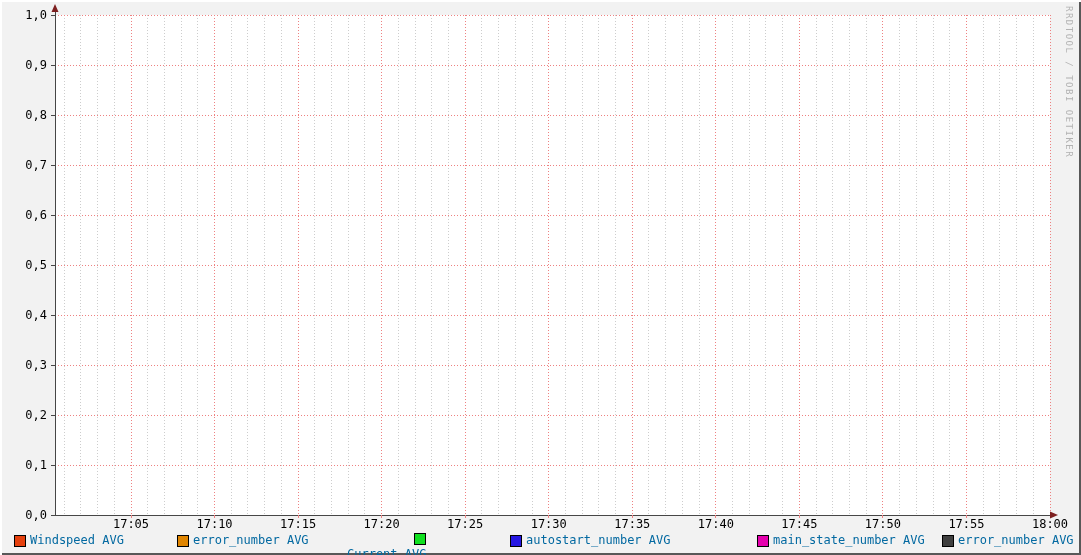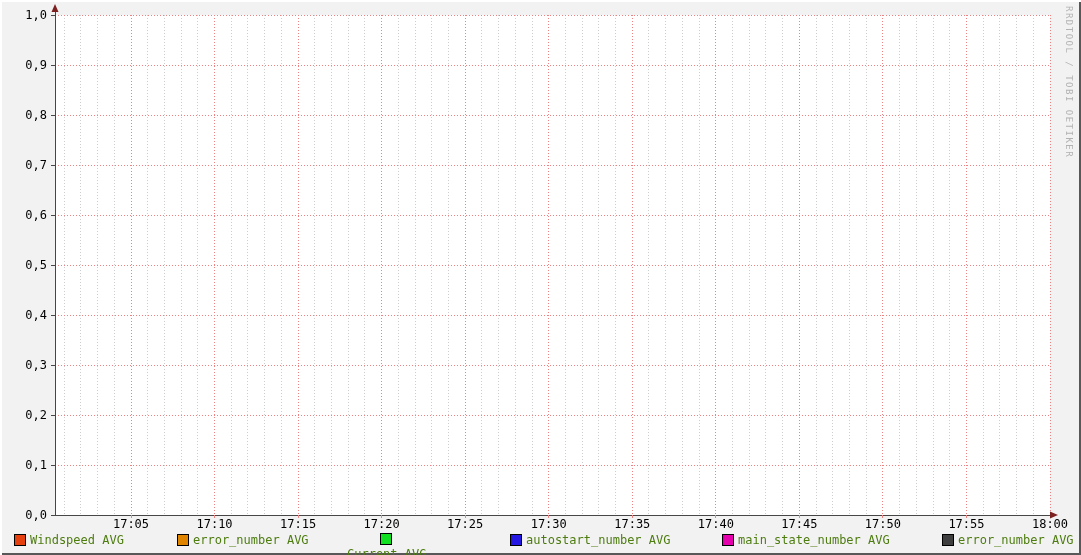--- a/index.html
+++ b/index.html
@@ -16,22 +16,22 @@
     position:absolute;top:6px;right:7px;
     writing-mode:vertical-rl;
     font-size:9px;letter-spacing:1.5px;
     color:#b2b2b2;
     font-family:"DejaVu Sans Mono", monospace;
     user-select:none;
   }
   .legend{position:absolute;left:0;top:0;width:100%;height:100%;pointer-events:none;}
   .legend-item{
     position:absolute;top:533px;
-    display:flex;align-items:center;gap:2px;
-    font-size:12px;line-height:14px;color:#4d7c0f;
+    display:flex;align-items:flex-end;gap:2px;
+    font-size:12px;line-height:14px;color:#0369a1;
     white-space:nowrap;
   }
   .swatch{
     display:inline-block;width:10px;height:10px;
     border:1px solid #000;flex:0 0 auto;
   }
   .legend-label{padding-left:2px;}
 </style>
 </head>
 <body>
@@ -185,21 +185,21 @@
         <span class="legend-label">error_number AVG</span>
       </div>
       <div class="legend-item" style="left: 345px; flex-direction: column;">
         <span class="swatch" style="background: rgb(16, 224, 32);"></span>
         <span class="legend-label">Current AVG</span>
       </div>
       <div class="legend-item" style="left: 510px;">
         <span class="swatch" style="background: rgb(37, 23, 227);"></span>
         <span class="legend-label">autostart_number AVG</span>
       </div>
-      <div class="legend-item" style="left: 686px; padding-left: 36px;">
+      <div class="legend-item" style="left: 721px; padding-left: 36px;">
         <span class="swatch" style="background: rgb(229, 0, 174);"></span>
         <span class="legend-label">main_state_number AVG</span>
       </div>
       <div class="legend-item" style="left: 942px;">
         <span class="swatch" style="background: rgb(63, 63, 63);"></span>
         <span class="legend-label">error_number AVG</span>
       </div>
     </div>
 </div>
 

